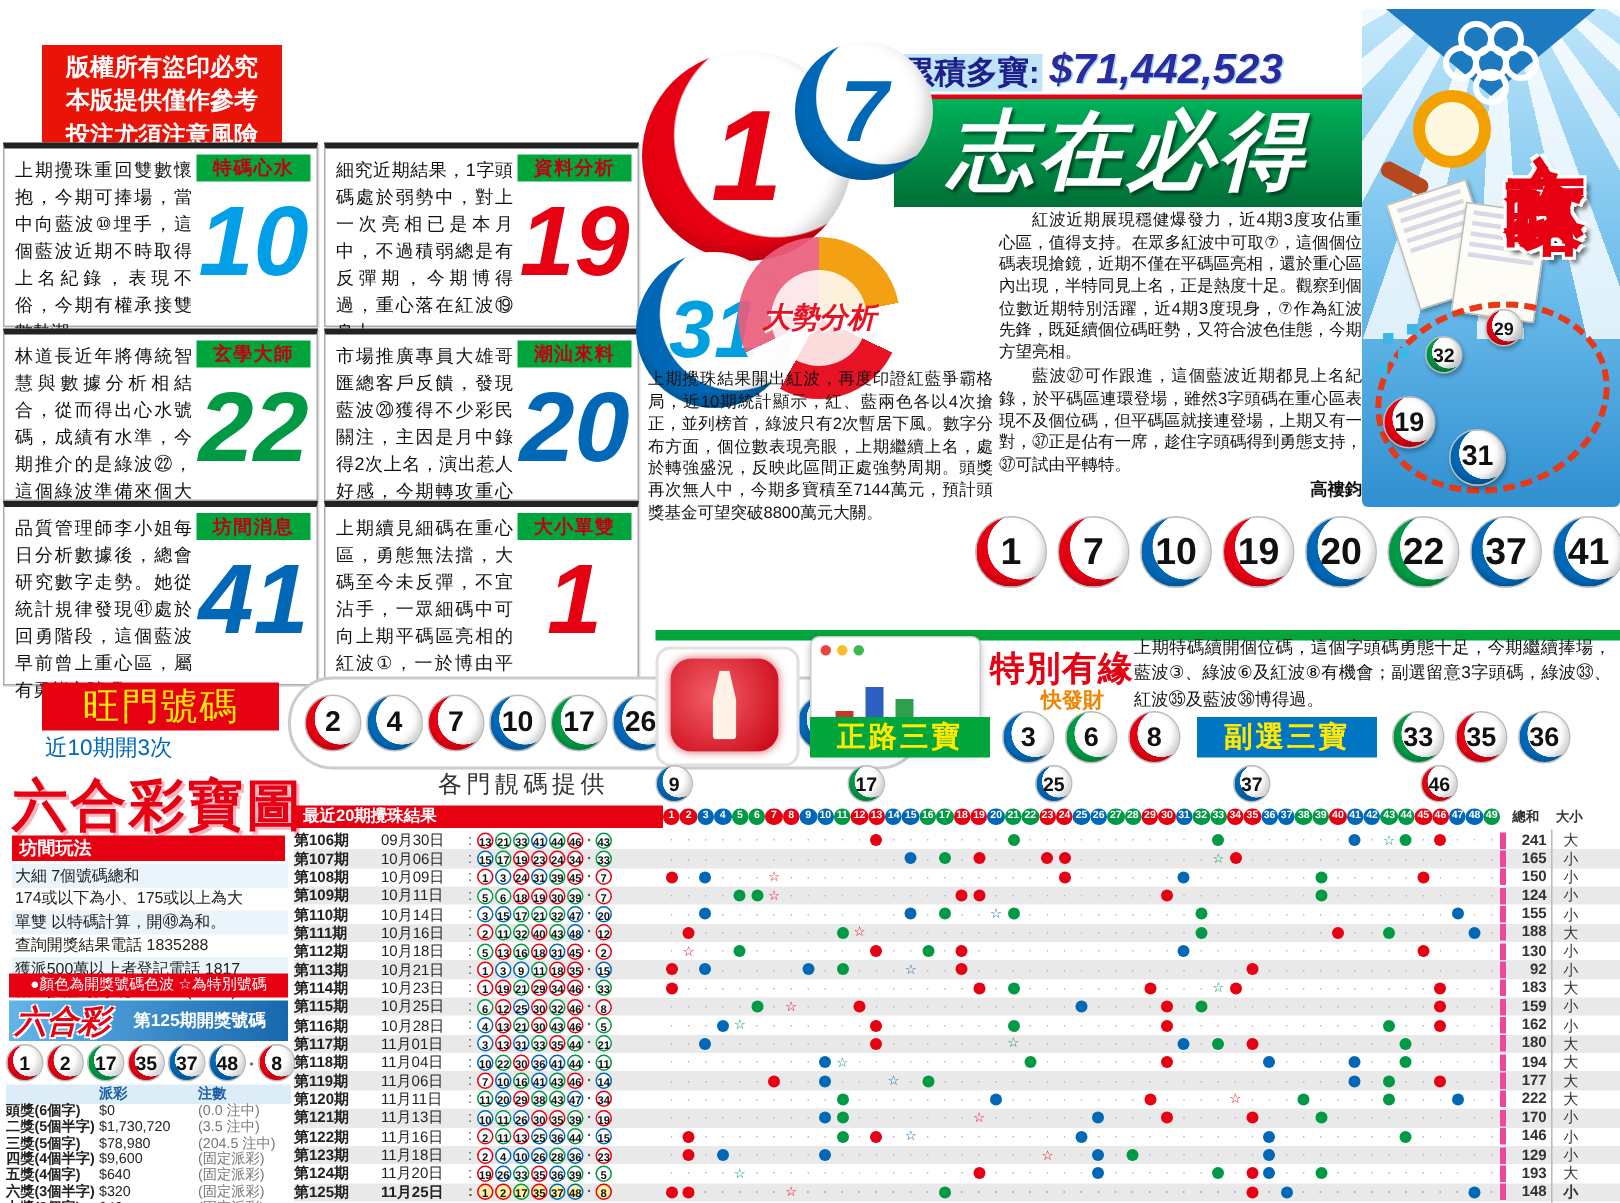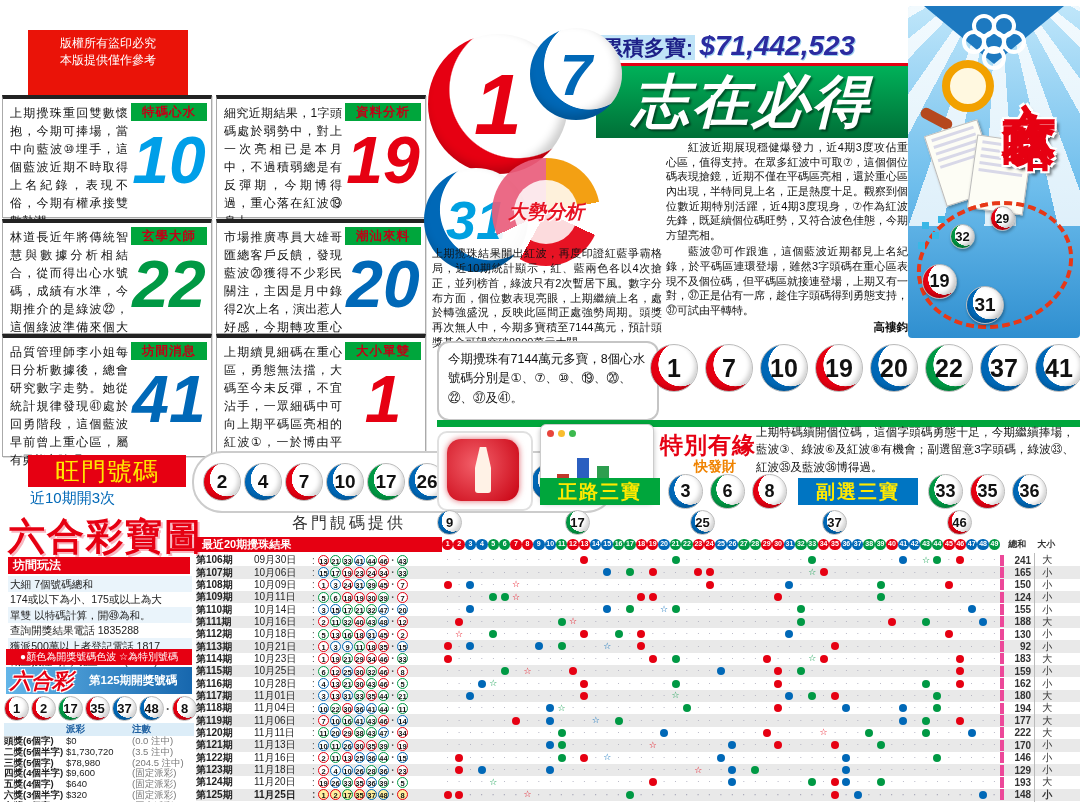--- a/index.html
+++ b/index.html
@@ -9,21 +9,21 @@
   .c-red{--c:#e60012;} .c-blue{--c:#0068b7;} .c-green{--c:#009944;}
   .ball{position:relative;display:inline-flex;align-items:center;justify-content:center;flex:none;
         border-radius:50%;font-weight:900;color:#111;border:1px solid #bbb;
         background:radial-gradient(circle at 64% 42%, #fff 55%, var(--c) 56%);
         box-shadow:inset -2px -3px 4px rgba(0,0,0,.18);}
   .b48{width:46px;height:46px;font-size:25px;} .b36{width:36px;height:36px;font-size:19px;}
   .b34{width:33px;height:33px;font-size:18px;} .b25{width:23px;height:23px;font-size:13px;}
   .b22{width:23px;height:23px;font-size:12px;}
   
   .warning{position:absolute;left:28px;top:30px;width:160px;height:70px;background:#ea1308;color:#fff;
-           font-weight:400;text-align:center;font-size:12px;line-height:1.4;padding-top:5px;}
+           font-weight:700;text-align:center;font-size:16px;line-height:1.4;padding-top:5px;}
   
   .tip-box{position:absolute;width:208px;background:#fff;border:1px solid #aaa;border-top:4px solid #222;box-shadow:1px 1px 0 #ddd;}
   .tip0{left:2px;top:95px;height:118px;} .tip1{left:216px;top:95px;height:118px;}
   .tip2{left:2px;top:219px;height:110px;} .tip3{left:216px;top:219px;height:110px;}
   .tip4{left:2px;top:334px;height:118px;} .tip5{left:216px;top:334px;height:118px;}
   .tip-text{position:absolute;left:7px;top:5px;width:118px;font-size:12px;line-height:1.5;color:#111;text-align:justify;}
   .tip-head{position:absolute;right:4px;top:4px;width:76px;height:18px;background:#00a63c;color:#c00016;
             font-weight:900;font-size:12.5px;text-align:center;line-height:18px;letter-spacing:1px;}
   .tip-num{position:absolute;right:2px;top:22px;width:80px;text-align:center;font-size:66px;font-weight:900;font-style:italic;line-height:1.2;}
   .n-red{color:#e60012;} .n-blue{color:#009fe8;} .n-green{color:#009944;} .n-dblue{color:#0068b7;}
@@ -148,20 +148,21 @@
            text-shadow:2px 2px 4px rgba(120,170,200,.6);letter-spacing:4px;white-space:nowrap;}
 </style>
 </head>
 <body>
 
 <div class="page">
 
   <div class="warning">
     <div>版權所有盜印必究</div>
     <div>本版提供僅作參考</div>
+    <div>投注尤須注意風險</div>
   </div>
 
   <div class="tip-box tip0">
     <div class="tip-text">上期攪珠重回雙數懷抱，今期可捧場，當中向藍波⑩埋手，這個藍波近期不時取得上名紀錄，表現不俗，今期有權承接雙數熱潮。</div>
     <div class="tip-head">特碼心水</div>
     <div class="tip-num n-blue">10</div>
   </div>
   <div class="tip-box tip1">
     <div class="tip-text">細究近期結果，1字頭碼處於弱勢中，對上一次亮相已是本月中，不過積弱總是有反彈期，今期博得過，重心落在紅波⑲身上。</div>
     <div class="tip-head">資料分析</div>
@@ -219,21 +220,20 @@
     </div>
   </div>
 
   <div class="art-left">上期攪珠結果開出紅波，再度印證紅藍爭霸格局，近10期統計顯示，紅、藍兩色各以4次搶正，並列榜首，綠波只有2次暫居下風。數字分布方面，個位數表現亮眼，上期繼續上名，處於轉強盛況，反映此區間正處強勢周期。頭獎再次無人中，今期多寶積至7144萬元，預計頭獎基金可望突破8800萬元大關。</div>
   <div class="art-right">
     <p class="red-lead" style="color:#111;">紅波近期展現穩健爆發力，近4期3度攻佔重心區，值得支持。在眾多紅波中可取⑦，這個個位碼表現搶鏡，近期不僅在平碼區亮相，還於重心區內出現，半特同見上名，正是熱度十足。觀察到個位數近期特別活躍，近4期3度現身，⑦作為紅波先鋒，既延續個位碼旺勢，又符合波色佳態，今期方望亮相。</p>
     <p>藍波㊲可作跟進，這個藍波近期都見上名紀錄，於平碼區連環登場，雖然3字頭碼在重心區表現不及個位碼，但平碼區就接連登場，上期又有一對，㊲正是佔有一席，趁住字頭碼得到勇態支持，㊲可試由平轉特。</p>
     <div class="byline">高褸鈞</div>
   </div>
 
-  <div class="picks-box">今期攪珠有7144萬元多寶，8個心水號碼分別是①、⑦、⑩、⑲、⑳、㉒、㊲及㊶。</div>
   <div class="picks-balls">
       <span class="ball b48 c-red">1</span>
       <span class="ball b48 c-red">7</span>
       <span class="ball b48 c-blue">10</span>
       <span class="ball b48 c-red">19</span>
       <span class="ball b48 c-blue">20</span>
       <span class="ball b48 c-green">22</span>
       <span class="ball b48 c-blue">37</span>
       <span class="ball b48 c-blue">41</span>
     </div>

